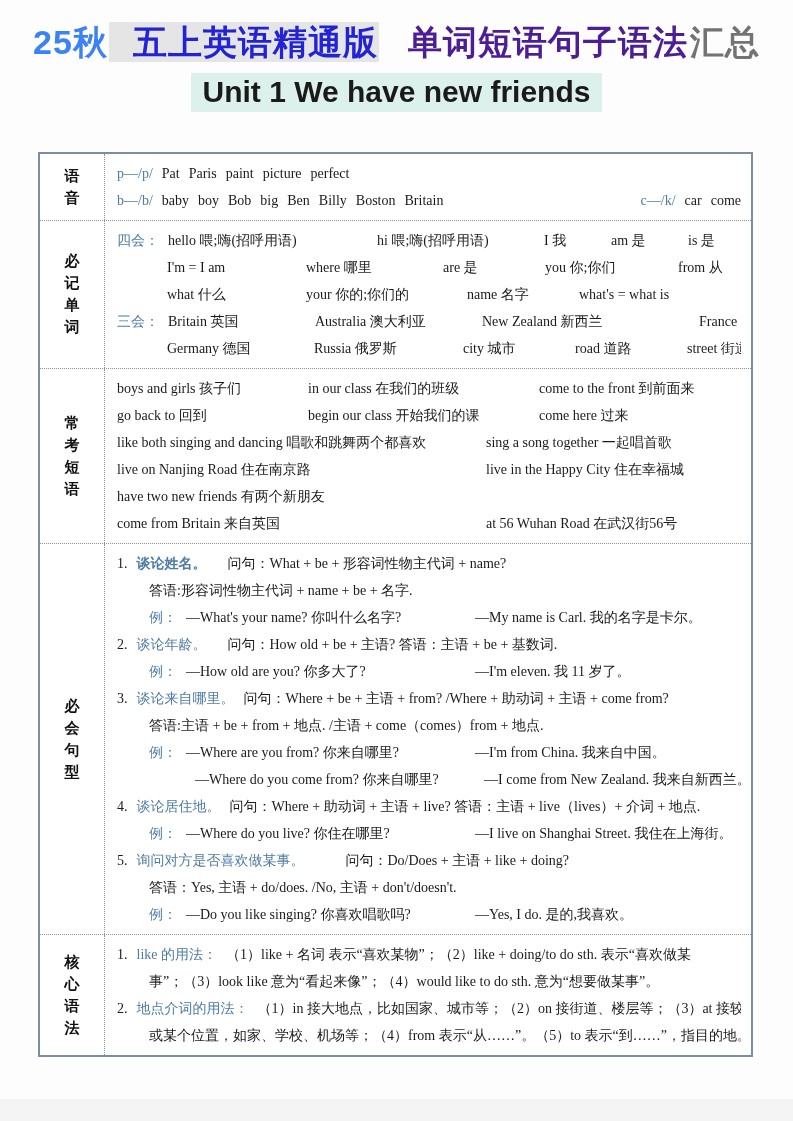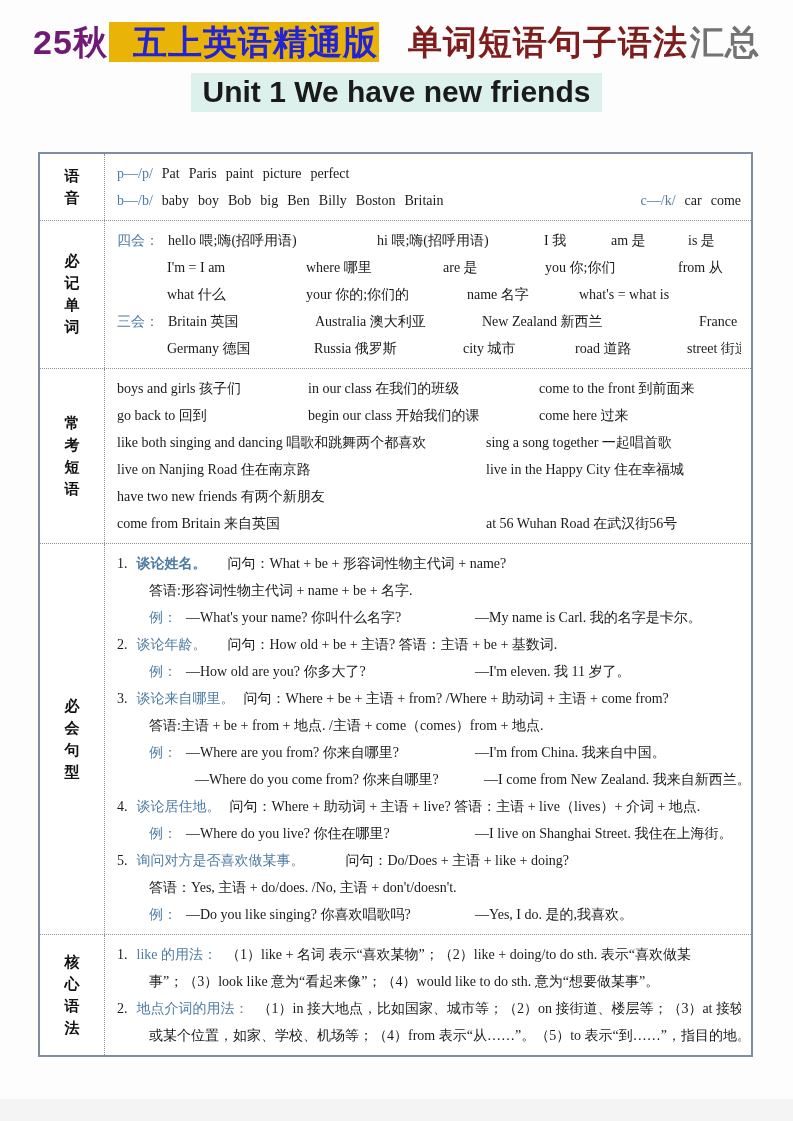--- a/index.html
+++ b/index.html
@@ -51,21 +51,21 @@
   .ind-3{padding-left:50px;}
   
   .footer-strip{
     position:absolute;left:0;right:0;bottom:0;height:22px;background:#f4f4f4;
   }
 </style>
 </head>
 <body>
 
 <div class="page">
-  <div class="title1"><span style="color: #701a75;">25秋</span><span style="color: rgb(35, 35, 214); background: #eab308; padding-left: 24px;">五上英语精通版</span><span style="color: #7f1d1d; margin-left: 28px;">单词短语句子语法</span><span style="color: #737373;">汇总</span></div>
+  <div class="title1"><span style="color: #3b82f6;">25秋</span><span style="color: rgb(35, 35, 214); background: #e5e5e5; padding-left: 24px;">五上英语精通版</span><span style="color: #4c1d95; margin-left: 28px;">单词短语句子语法</span><span style="color: #737373;">汇总</span></div>
   <div class="title2">
     <span class="hl" style="background: rgb(220, 241, 236);">Unit 1 We have new friends</span>
   </div>
   <div class="tbl">
       <div class="trow">
         <div class="tlabel">
           <div>语</div>
           <div>音</div>
         </div>
         <div class="tcontent">

